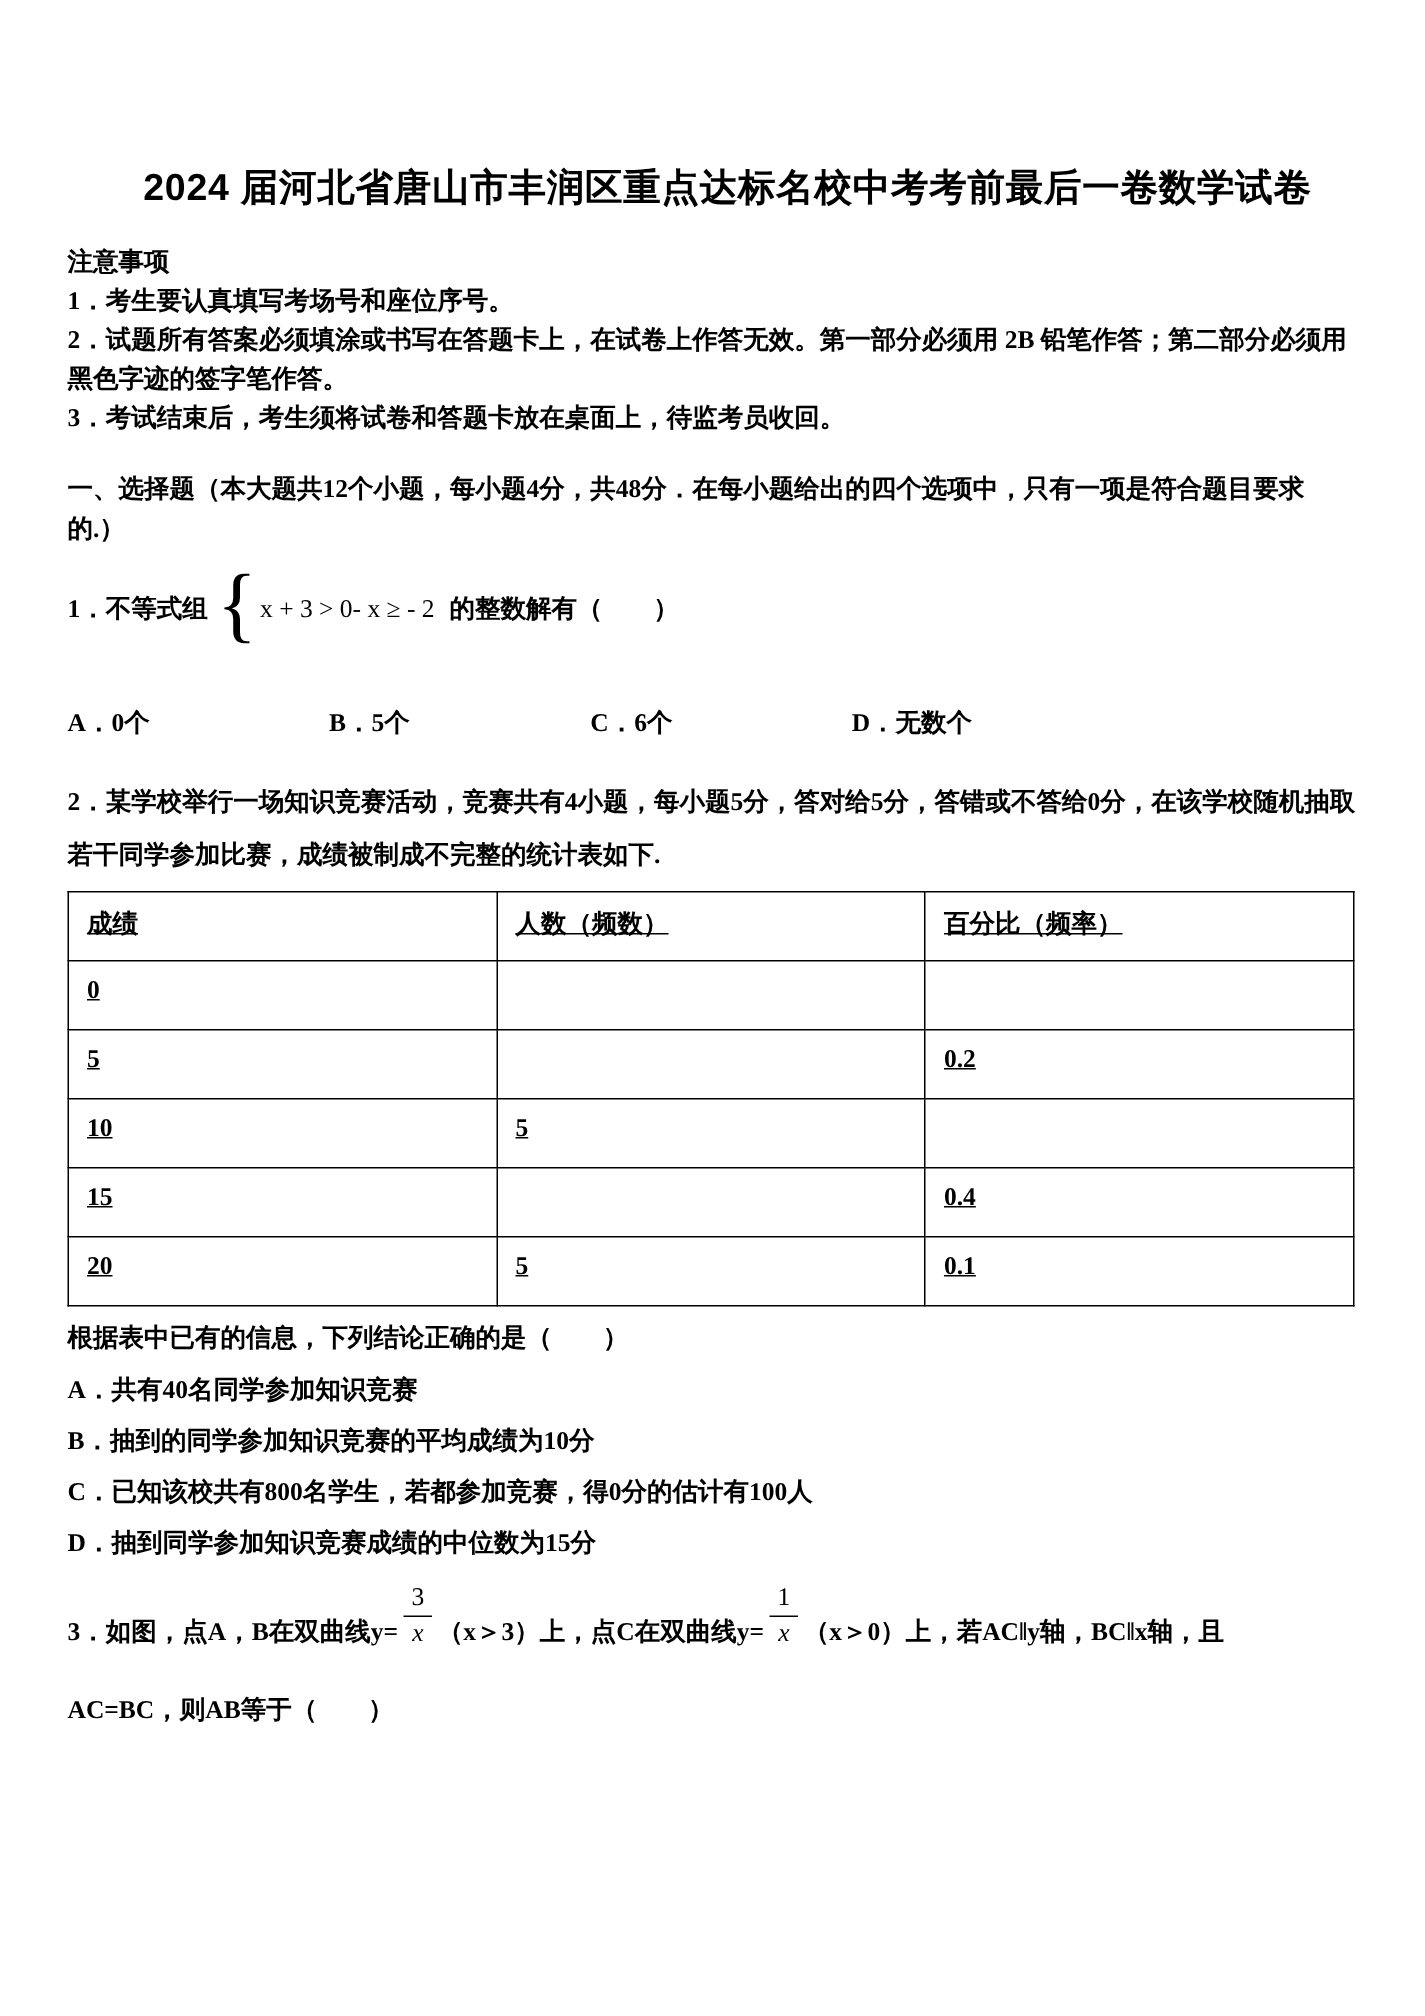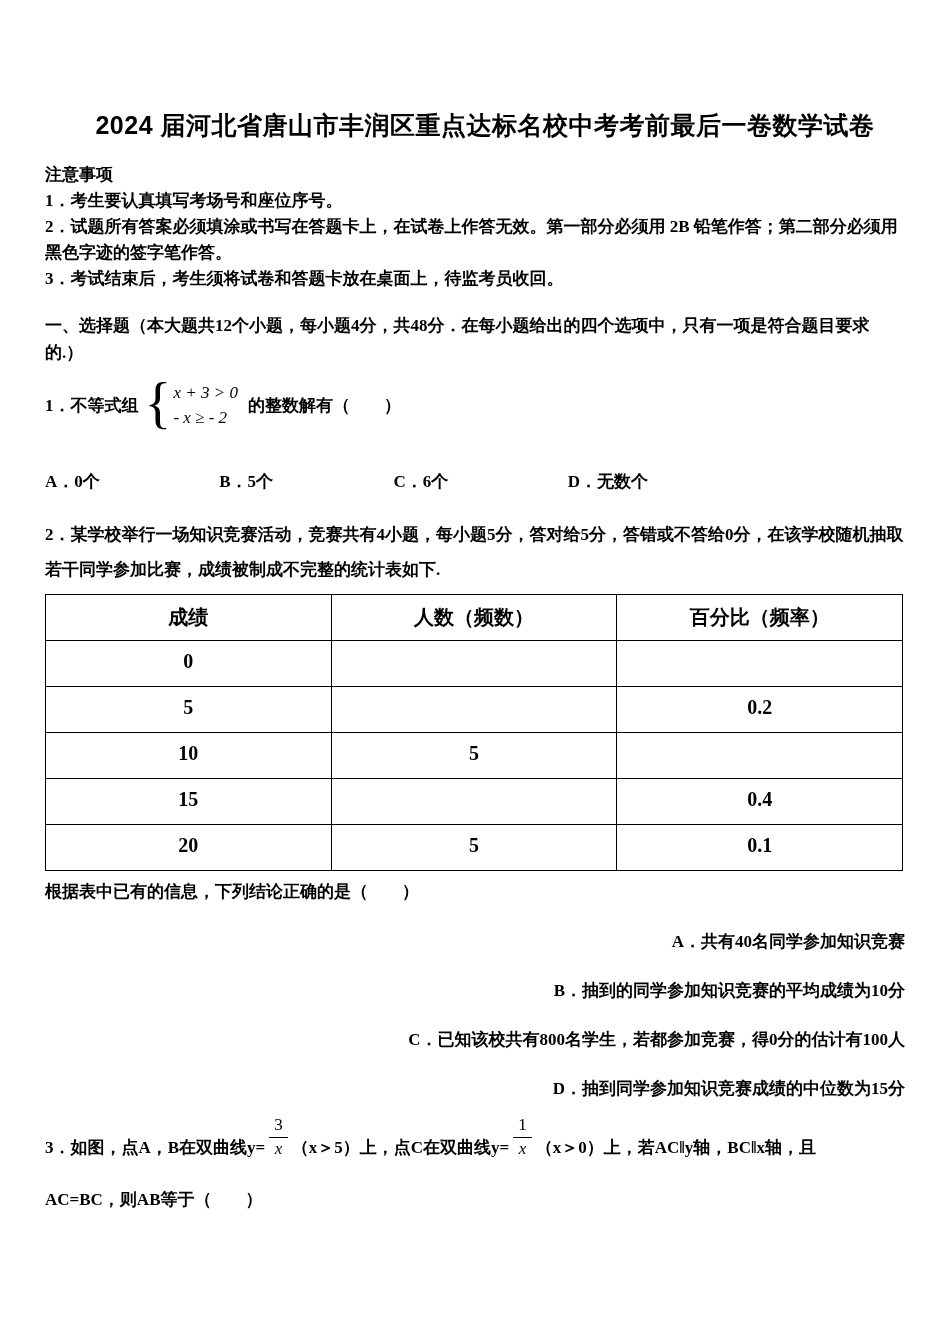--- a/index.html
+++ b/index.html
@@ -38,50 +38,50 @@
   .q1-prefix { white-space: nowrap; }
   .brace {
     font-family: "Liberation Serif", serif;
     font-weight: 400;
     font-size: 56px;
     line-height: 1;
     margin: 0 2px 4px 6px;
   }
   .sys {
     display: flex;
-    flex-direction: column;
+    flex-direction: row;
     font-family: "Liberation Serif", serif;
     font-weight: 400;
-    font-style: italic;
     font-size: 17px;
     line-height: 25px;
     margin-right: 10px;
   }
   .q1-options { margin-top: 28px; white-space: nowrap; }
   .q1-options .opt { display: inline-block; width: 170px; }
   .q1-options .opt:last-child { width: auto; text-align: right; }
   .q2-stem { margin-top: 24px; line-height: 35px; }
   .score-table {
     border-collapse: collapse;
     margin-top: 7px;
     width: 858px;
     table-layout: fixed;
   }
   .score-table th, .score-table td {
     border: 1.5px solid #000000;
     height: 27px;
     padding: 9px 12px;
     vertical-align: top;
-    text-align: center;
-    font-size: 20px;
+    text-align: left;
+    font-size: 17px;
     font-weight: 700;
+    text-decoration: underline;
   }
   .score-table tr.sep-light td { border-top-width: 1px; border-top-color: #8a8a8a; }
   .after-table { margin-top: 9px; line-height: 24px; }
-  .mc-options .mc-opt { margin-top: 27px; line-height: 22px; text-align: right; }
+  .mc-options .mc-opt { margin-top: 12px; line-height: 22px; }
   .q3 { margin-top: 16px; }
   .q3-line1 { display: flex; align-items: flex-end; line-height: 1.25; }
   .frac {
     display: inline-flex;
     flex-direction: column;
     align-items: center;
     font-family: "Liberation Serif", serif;
     font-weight: 400;
     font-size: 17px;
     margin: 0 4px;
@@ -169,21 +169,21 @@
       <div class="mc-opt">D．抽到同学参加知识竞赛成绩的中位数为15分</div>
     </div>
 
     <div class="q3">
       <div class="q3-line1">
         <span>3．如图，点A，B在双曲线y=</span>
         <span class="frac">
           <span class="num">3</span>
           <span class="den">x</span>
         </span>
-        <span>（x＞5）上，点C在双曲线y=</span>
+        <span>（x＞3）上，点C在双曲线y=</span>
         <span class="frac">
           <span class="num">1</span>
           <span class="den">x</span>
         </span>
         <span>（x＞0）上，若AC‖y轴，BC‖x轴，且</span>
       </div>
       <div class="q3-line2">AC=BC，则AB等于（　　）</div>
     </div>
   </div>
 </div>

